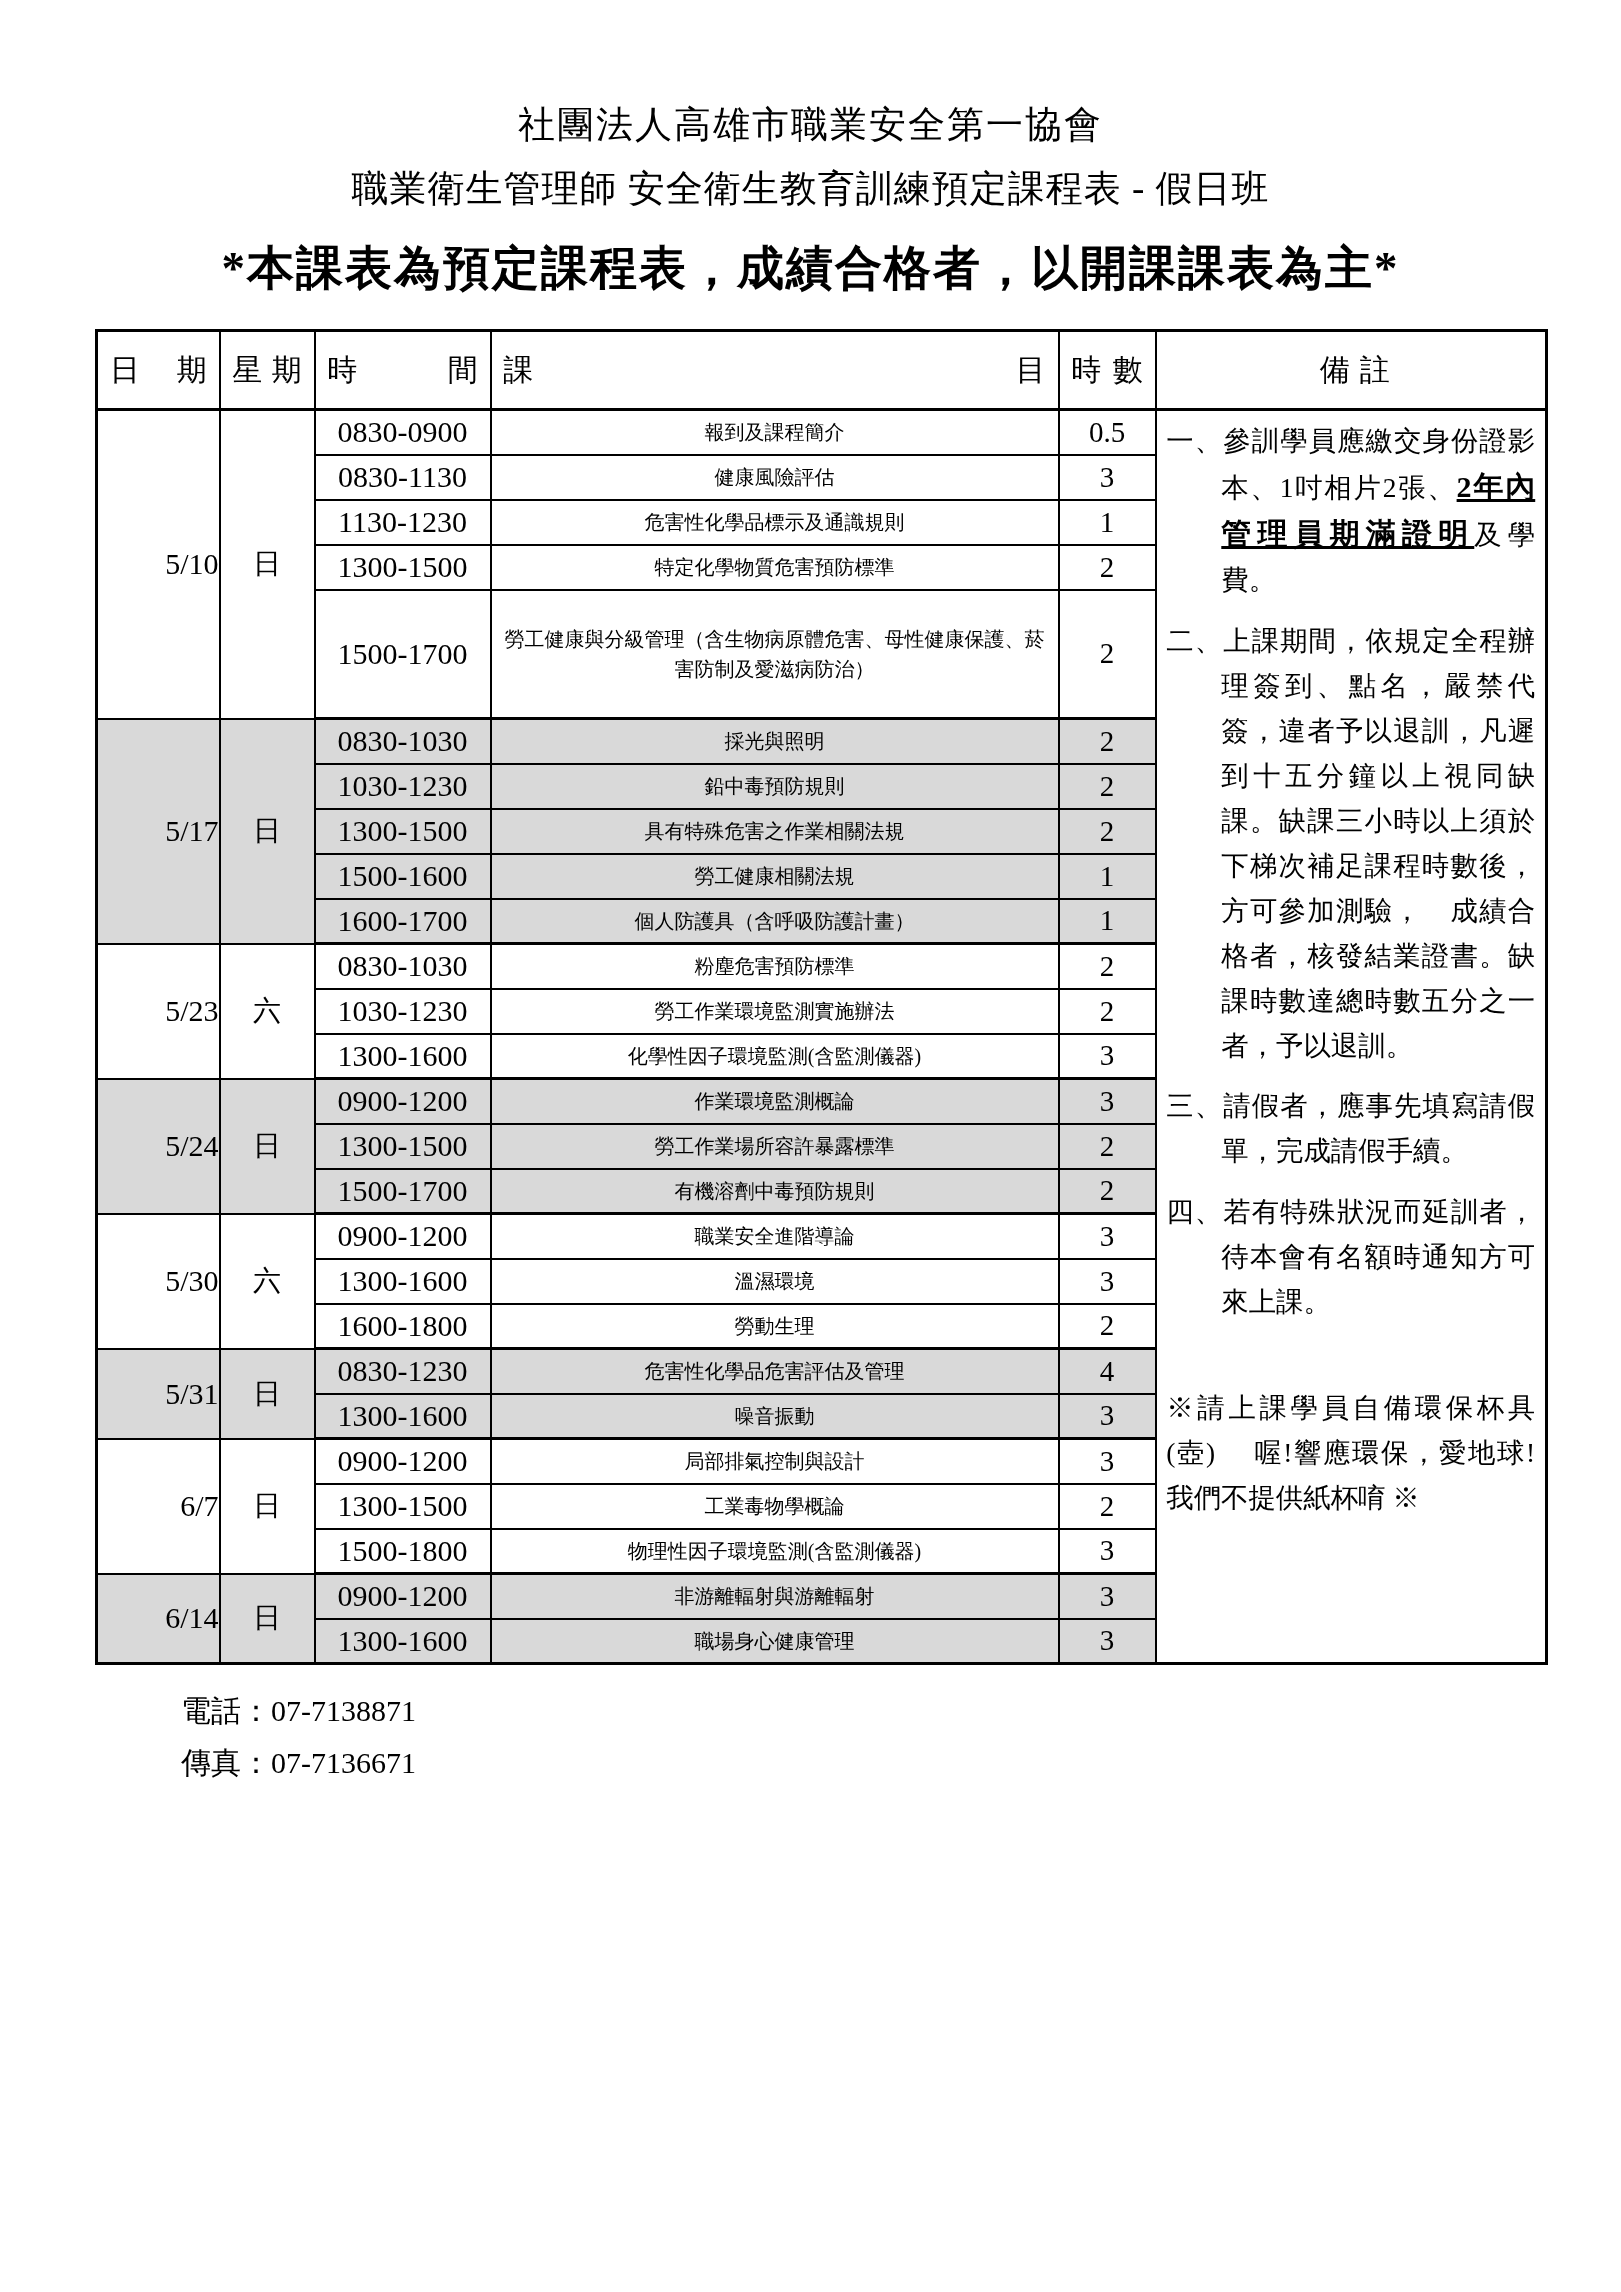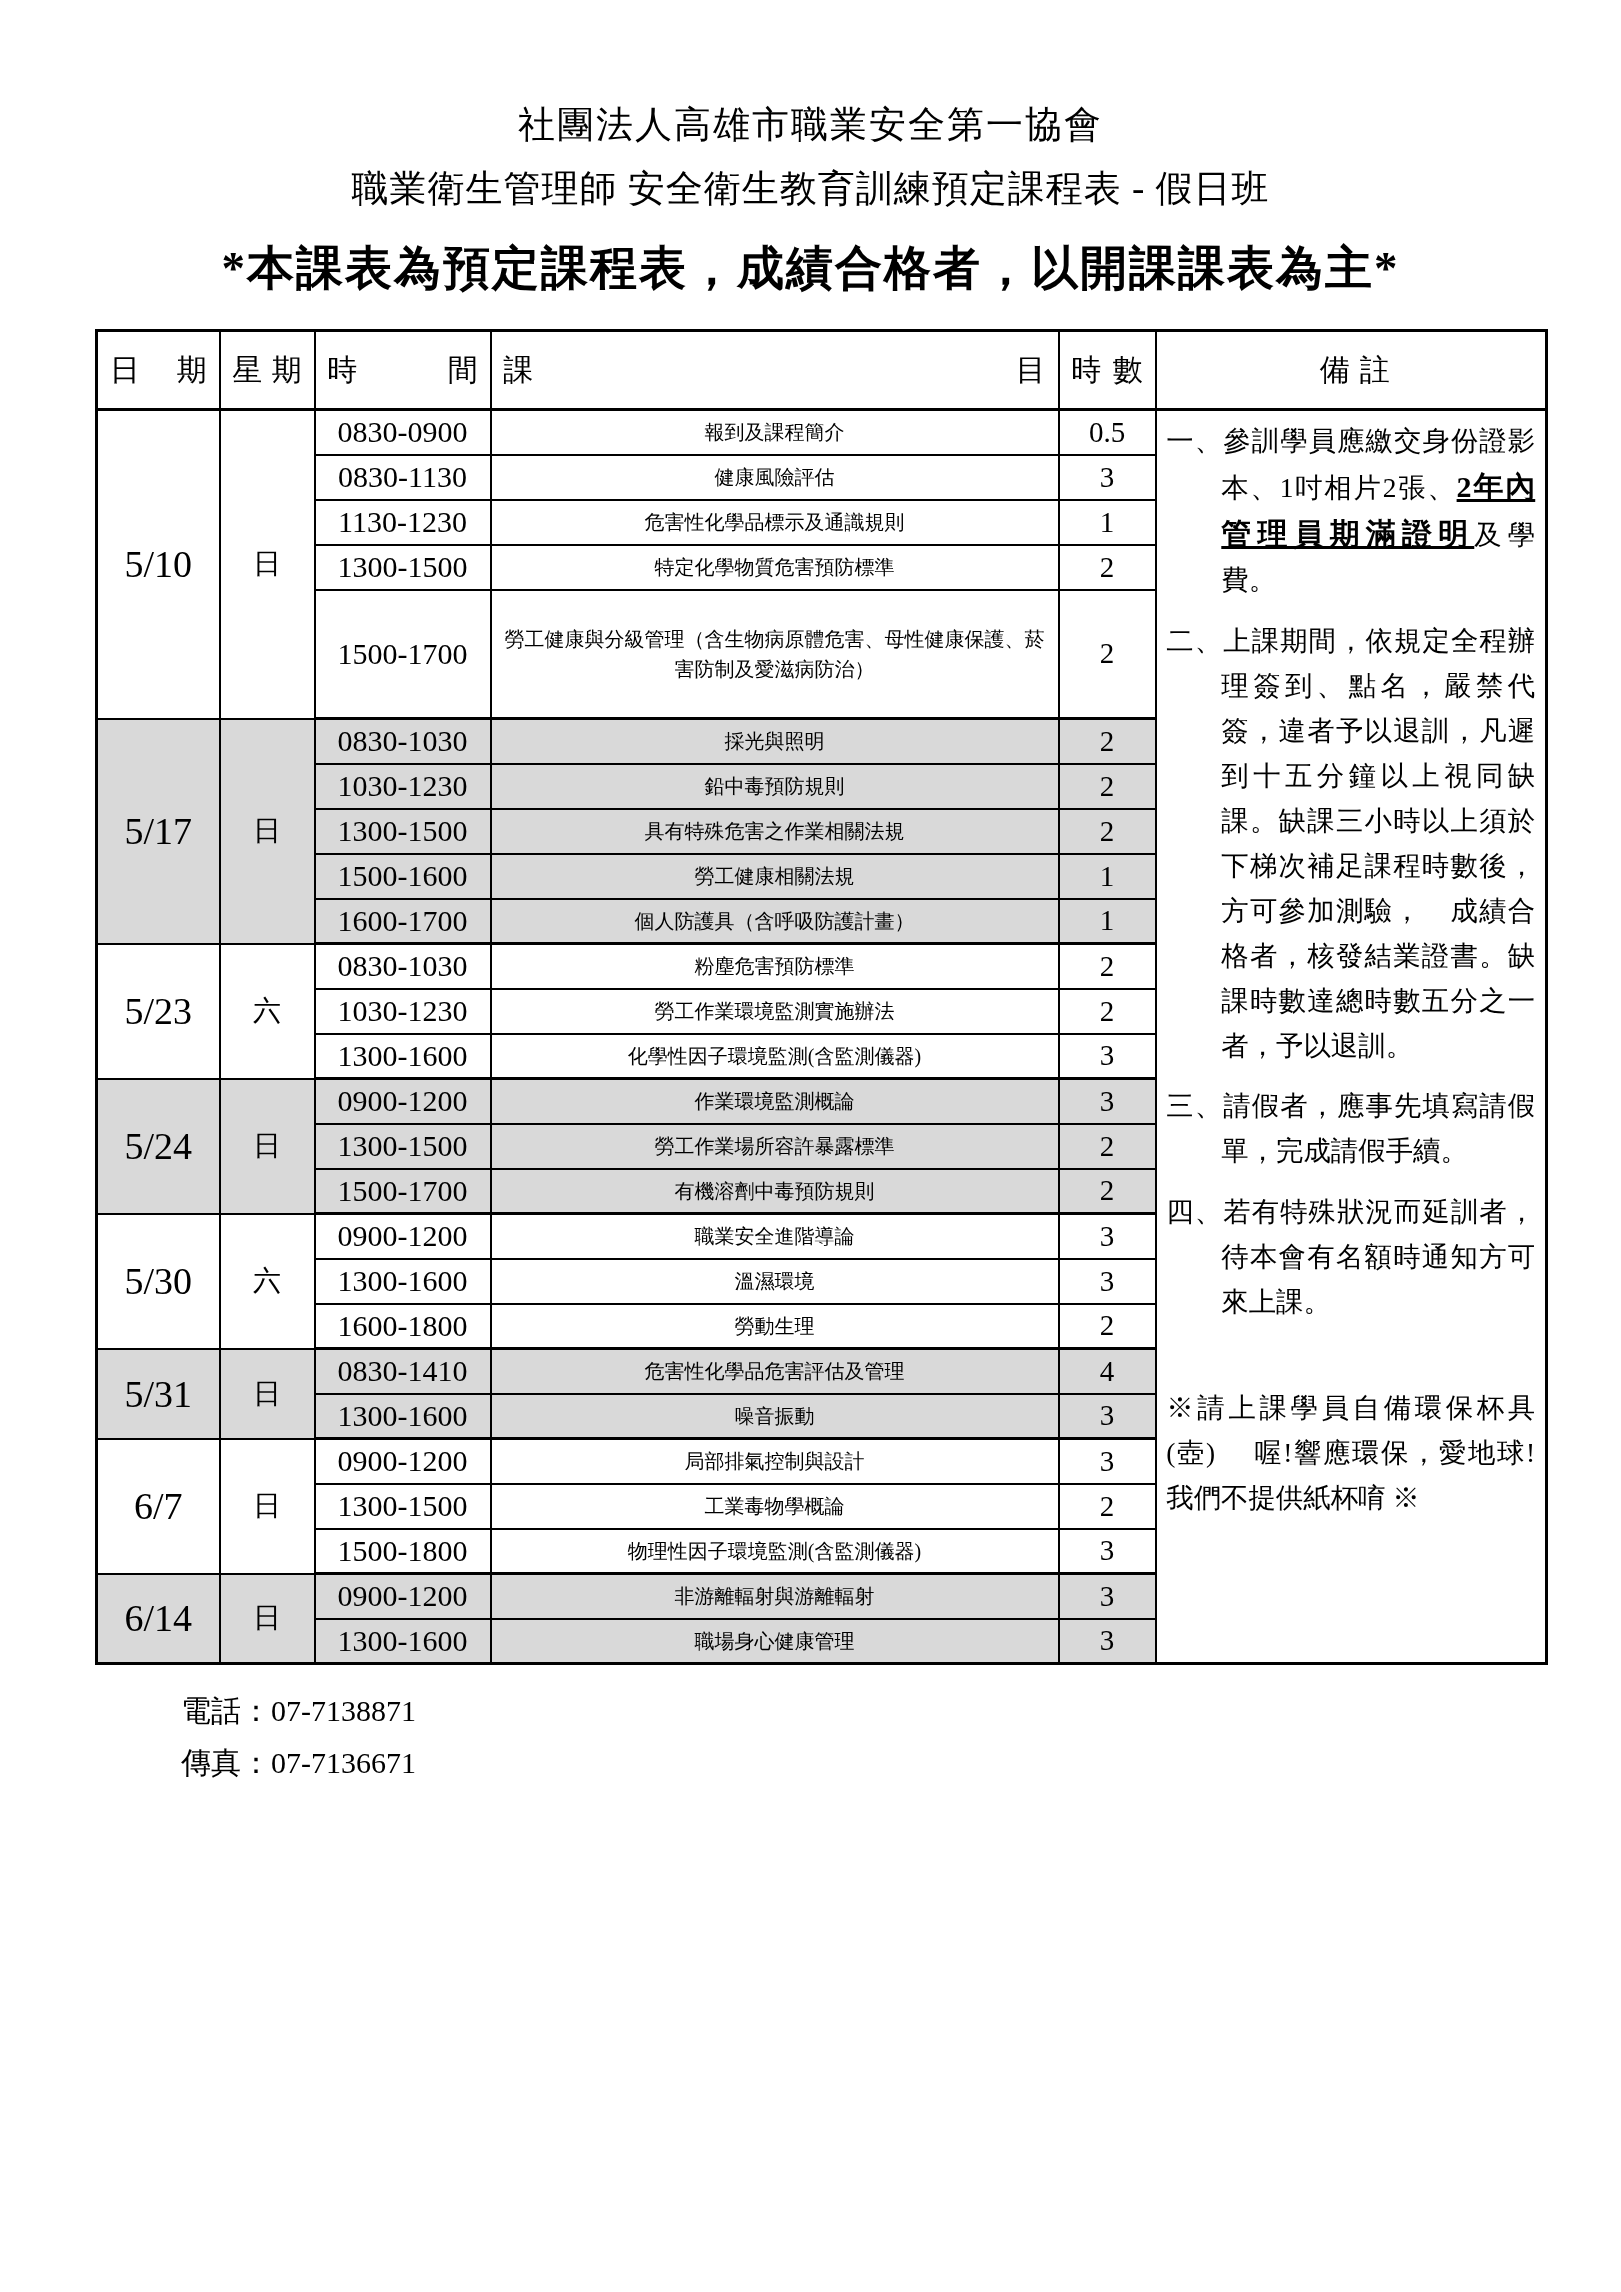--- a/index.html
+++ b/index.html
@@ -22,21 +22,21 @@
   thead tr{height:78px;}
   thead th{border-bottom:3.9px solid #000;font-weight:normal;font-size:30px;}
   tbody tr{height:45px;}
   tbody tr.tall{height:129px;}
   tbody tr.group-end td{border-bottom:3.9px solid #000;}
   .shaded{background:var(--shade,#d9d9d9);}
 
   .spread{display:flex;justify-content:space-between;align-items:center;height:100%;padding:0 11.8px;}
   .center-head{text-align:center;letter-spacing:9.8px;text-indent:9.8px;line-height:76px;margin-left:8px;}
 
-  .c-date{font-size:38px;text-align:center;}
+  .c-date{font-size:30px;text-align:right;}
   .c-weekday{font-size:28px;text-align:center;}
   .c-time{font-size:30px;text-align:center;}
   .c-course{font-size:20px;text-align:center;padding:2px 4px;line-height:1.5;}
   .c-hours{font-size:29px;text-align:center;}
 
   .c-remarks{vertical-align:top;padding:7.8px 9.8px 0 9.8px;font-size:27.4px;line-height:45px;text-align:justify;}
   .note-item{padding-left:55px;margin-bottom:15.7px;}
   .note-marker{margin-left:-55px;}
   .emph{font-weight:bold;font-size:30px;text-decoration:underline;}
   .eco-note{margin-top:61px;white-space:pre-wrap;text-align:justify;}
@@ -208,21 +208,21 @@
           <td class="c-hours">3</td>
         </tr>
         <tr class="group-end">
           <td class="c-time">1600-1800</td>
           <td class="c-course">勞動生理</td>
           <td class="c-hours">2</td>
         </tr>
         <tr>
           <td class="c-date shaded" rowspan="2">5/31</td>
           <td class="c-weekday shaded" rowspan="2">日</td>
-          <td class="c-time shaded">0830-1410</td>
+          <td class="c-time shaded">0830-1230</td>
           <td class="c-course shaded">危害性化學品危害評估及管理</td>
           <td class="c-hours shaded">4</td>
         </tr>
         <tr class="group-end">
           <td class="c-time shaded">1300-1600</td>
           <td class="c-course shaded">噪音振動</td>
           <td class="c-hours shaded">3</td>
         </tr>
         <tr>
           <td class="c-date" rowspan="3">6/7</td>

